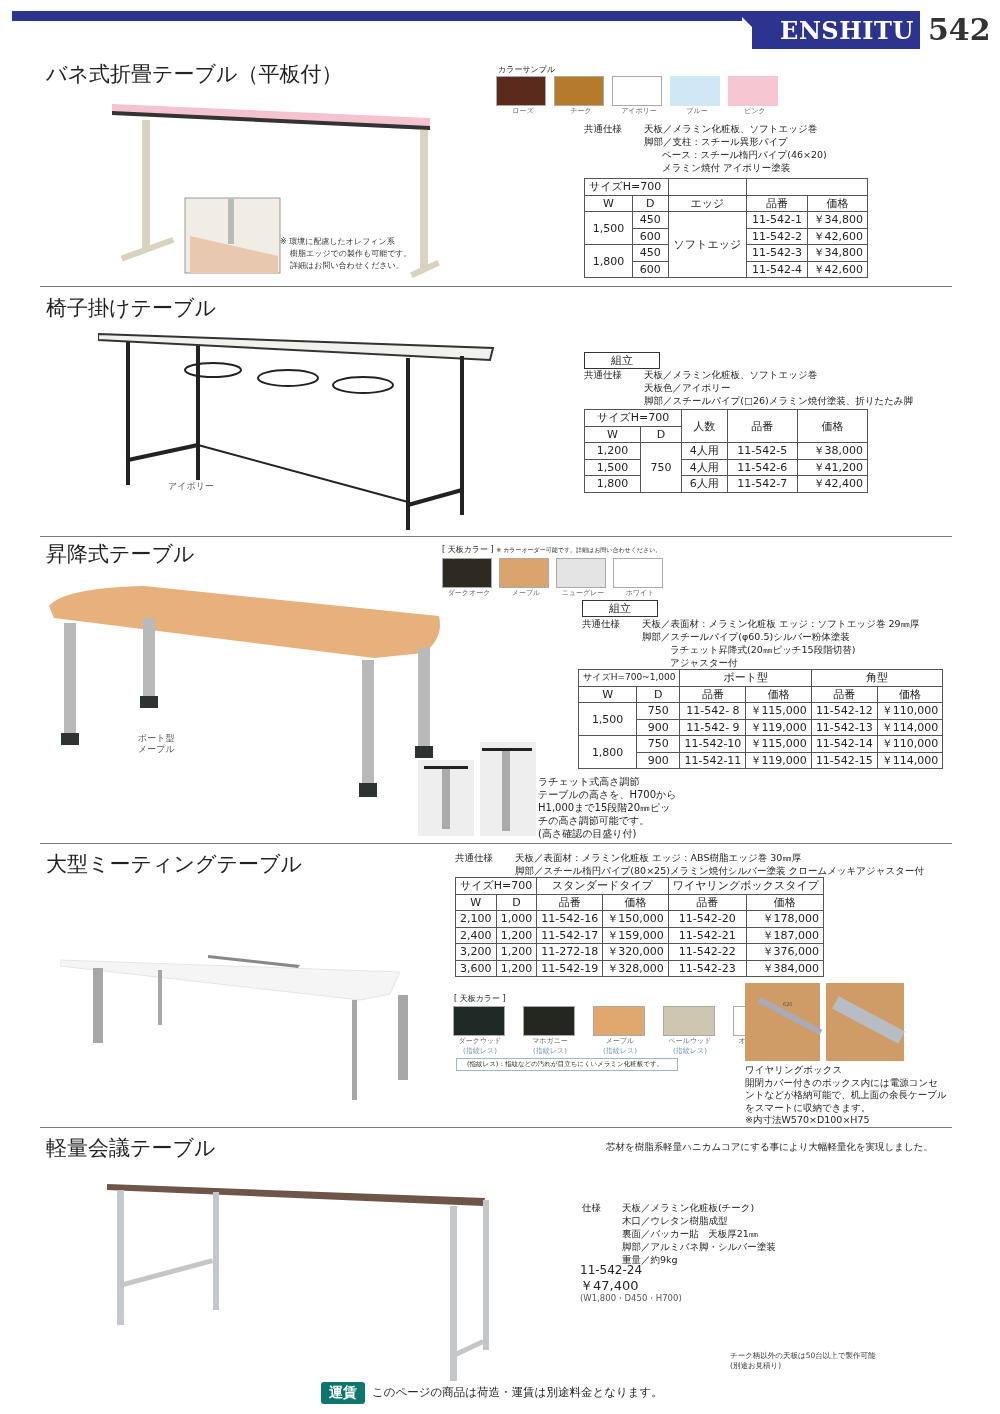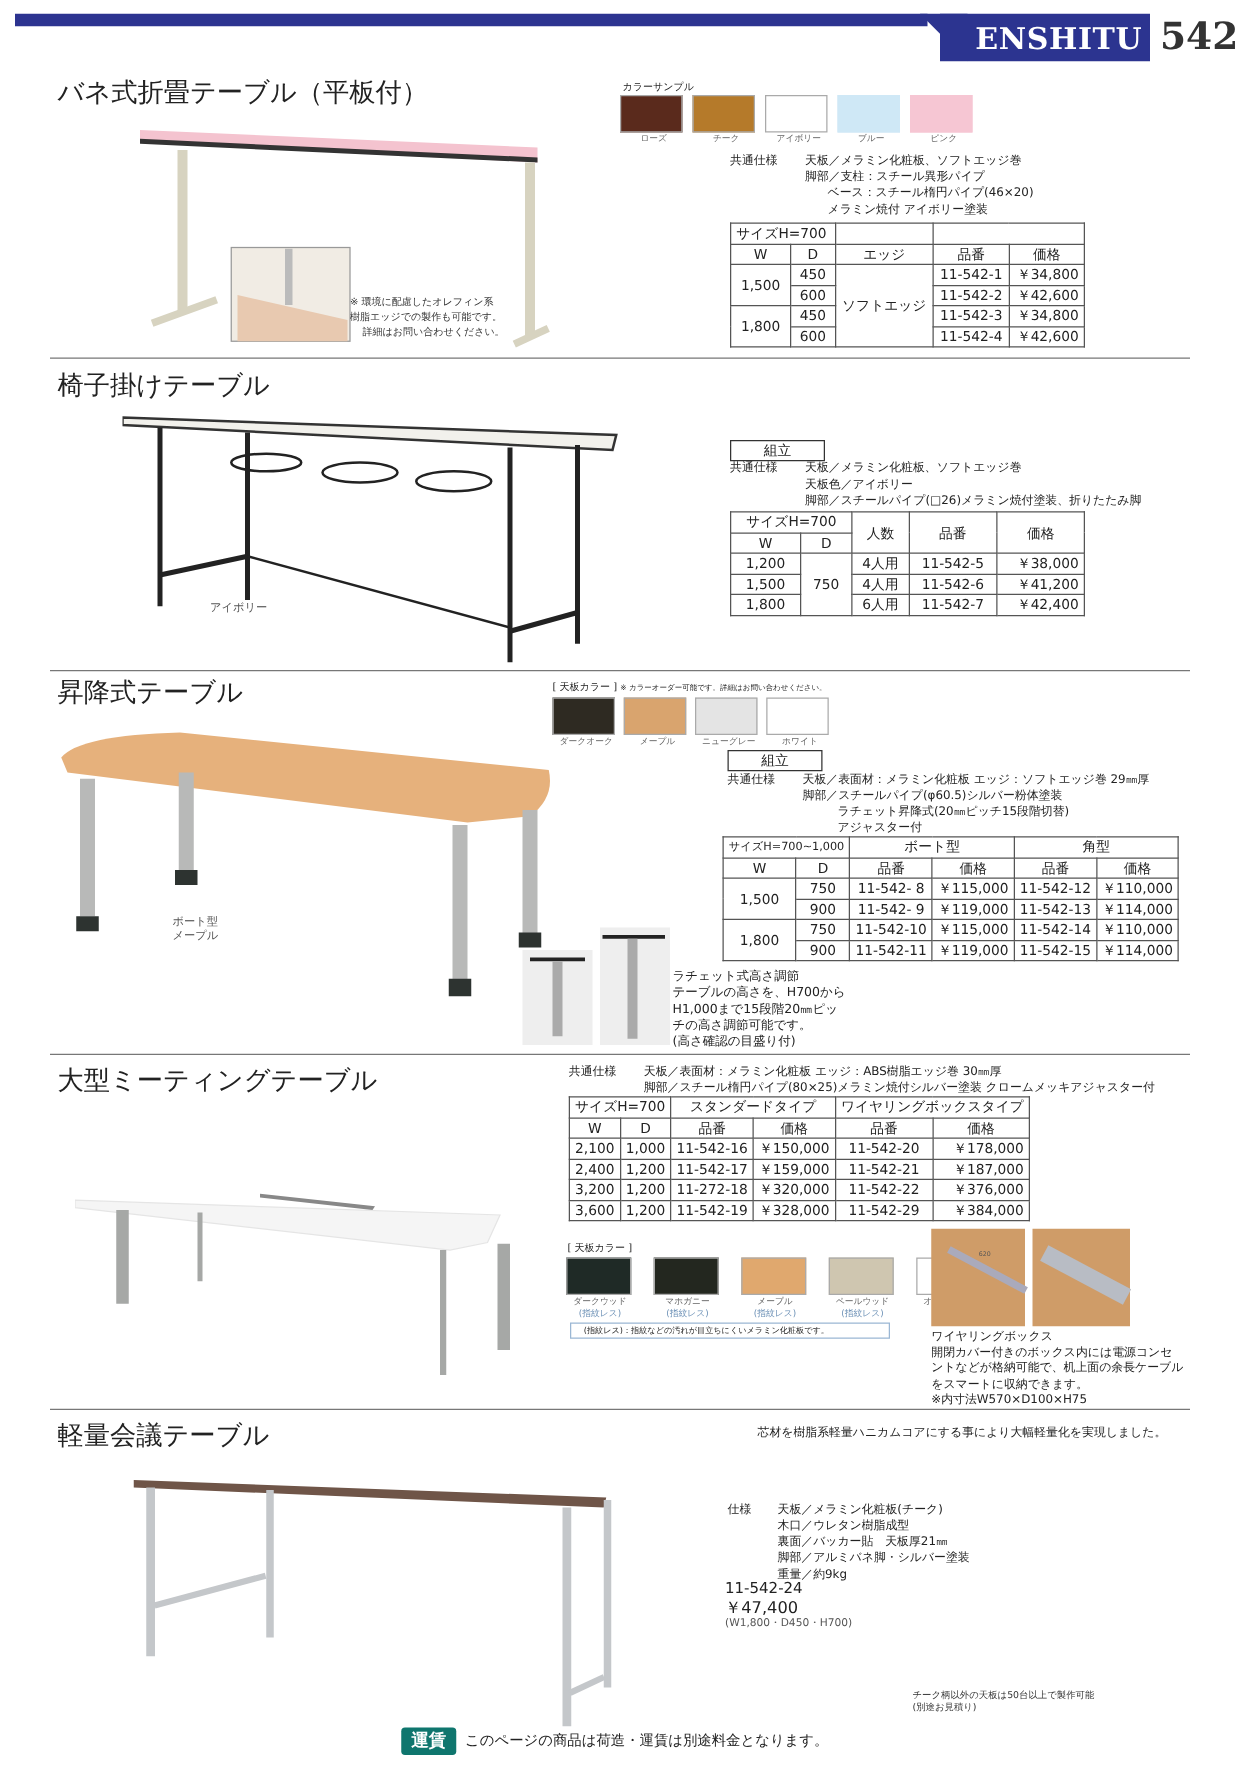--- a/index.html
+++ b/index.html
@@ -44,21 +44,21 @@
     <rect x="320" y="34" width="8" height="140" fill="#d7d3c0"></rect>
     <rect x="20" y="150" width="55" height="6" fill="#d7d3c0" transform="rotate(-20 48 153)"></rect>
     <rect x="310" y="170" width="30" height="6" fill="#d7d3c0" transform="rotate(-25 325 173)"></rect>
     <rect x="85" y="102" width="95" height="75" fill="#f1ece4" stroke="#999"></rect>
     <polygon points="90,140 178,160 178,177 90,177" fill="#e8c9b0"></polygon>
     <rect x="128" y="103" width="6" height="45" fill="#bbb"></rect>
   </svg>
 </div>
 <div class="abs note" style="left:280px;top:236px;">
   <div>※ 環境に配慮したオレフィン系</div>
-  <div style="">樹脂エッジでの製作も可能です。</div>
+  <div style="padding-left:10px">樹脂エッジでの製作も可能です。</div>
   <div style="padding-left:10px">詳細はお問い合わせください。</div>
 </div>
 <div class="abs small" style="left:498px;top:64px;font-size:8px;">カラーサンプル</div>
 <div class="abs" style="left:496px;top:76px;display:flex;gap:4px;">
   <div>
       <div class="swatch" style="background:#5a2a1c"></div>
       <div class="sw-lbl">ローズ</div>
     </div>
   <div>
       <div class="swatch" style="background:#b57a2a"></div>
@@ -346,21 +346,21 @@
         <td>11-272-18</td>
         <td class="r">￥320,000</td>
         <td>11-542-22</td>
         <td class="r">￥376,000</td>
       </tr>
   <tr>
         <td>3,600</td>
         <td>1,200</td>
         <td>11-542-19</td>
         <td class="r">￥328,000</td>
-        <td>11-542-29</td>
+        <td>11-542-23</td>
         <td class="r">￥384,000</td>
       </tr>
 </tbody>
   </table>
 <div class="abs" style="left:454px;top:993px;font-size:8px;">[ 天板カラー ]</div>
 <div class="abs" style="left:453px;top:1006px;display:flex;gap:16px;">
   <div>
       <div class="swatch" style="width:52px;background:#1f2a26"></div>
       <div class="sw-lbl">ダークウッド</div>
       <div class="sw-lbl" style="color:#6a8fb5">(指紋レス)</div>
@@ -378,21 +378,21 @@
   <div>
       <div class="swatch" style="width:52px;background:#cfc6b0"></div>
       <div class="sw-lbl">ペールウッド</div>
       <div class="sw-lbl" style="color:#6a8fb5">(指紋レス)</div>
     </div>
   <div>
       <div class="swatch" style="width:52px;background:#fff"></div>
       <div class="sw-lbl">オフホワイト</div>
     </div>
 </div>
-<div class="abs" style="left:456px;top:1058px;border:1px solid #9bb7d4;padding:1px 10px;font-size:6.5px;width:256px;">(指紋レス)：指紋などの汚れが目立ちにくいメラミン化粧板です。</div>
+<div class="abs" style="left:456px;top:1058px;border:1px solid #9bb7d4;padding:1px 10px;font-size:6.5px;width:222px;">(指紋レス)：指紋などの汚れが目立ちにくいメラミン化粧板です。</div>
 <div class="abs" style="left:745px;top:983px;width:75px;height:78px;background:#cf9c68;">
   <div class="abs" style="left:10px;top:30px;width:70px;height:6px;background:#aab;transform:rotate(28deg);"></div>
   <div class="abs" style="left:38px;top:18px;font-size:5px;color:#555;">620</div>
 </div>
 <div class="abs" style="left:826px;top:983px;width:78px;height:78px;background:#cf9c68;">
   <div class="abs" style="left:5px;top:30px;width:75px;height:14px;background:#b8bcc4;transform:rotate(28deg);"></div>
 </div>
 <div class="abs" style="left:745px;top:1064px;font-size:9.5px;line-height:12.5px;">
   <div>ワイヤリングボックス</div>
     <div>開閉カバー付きのボックス内には電源コンセ</div>

